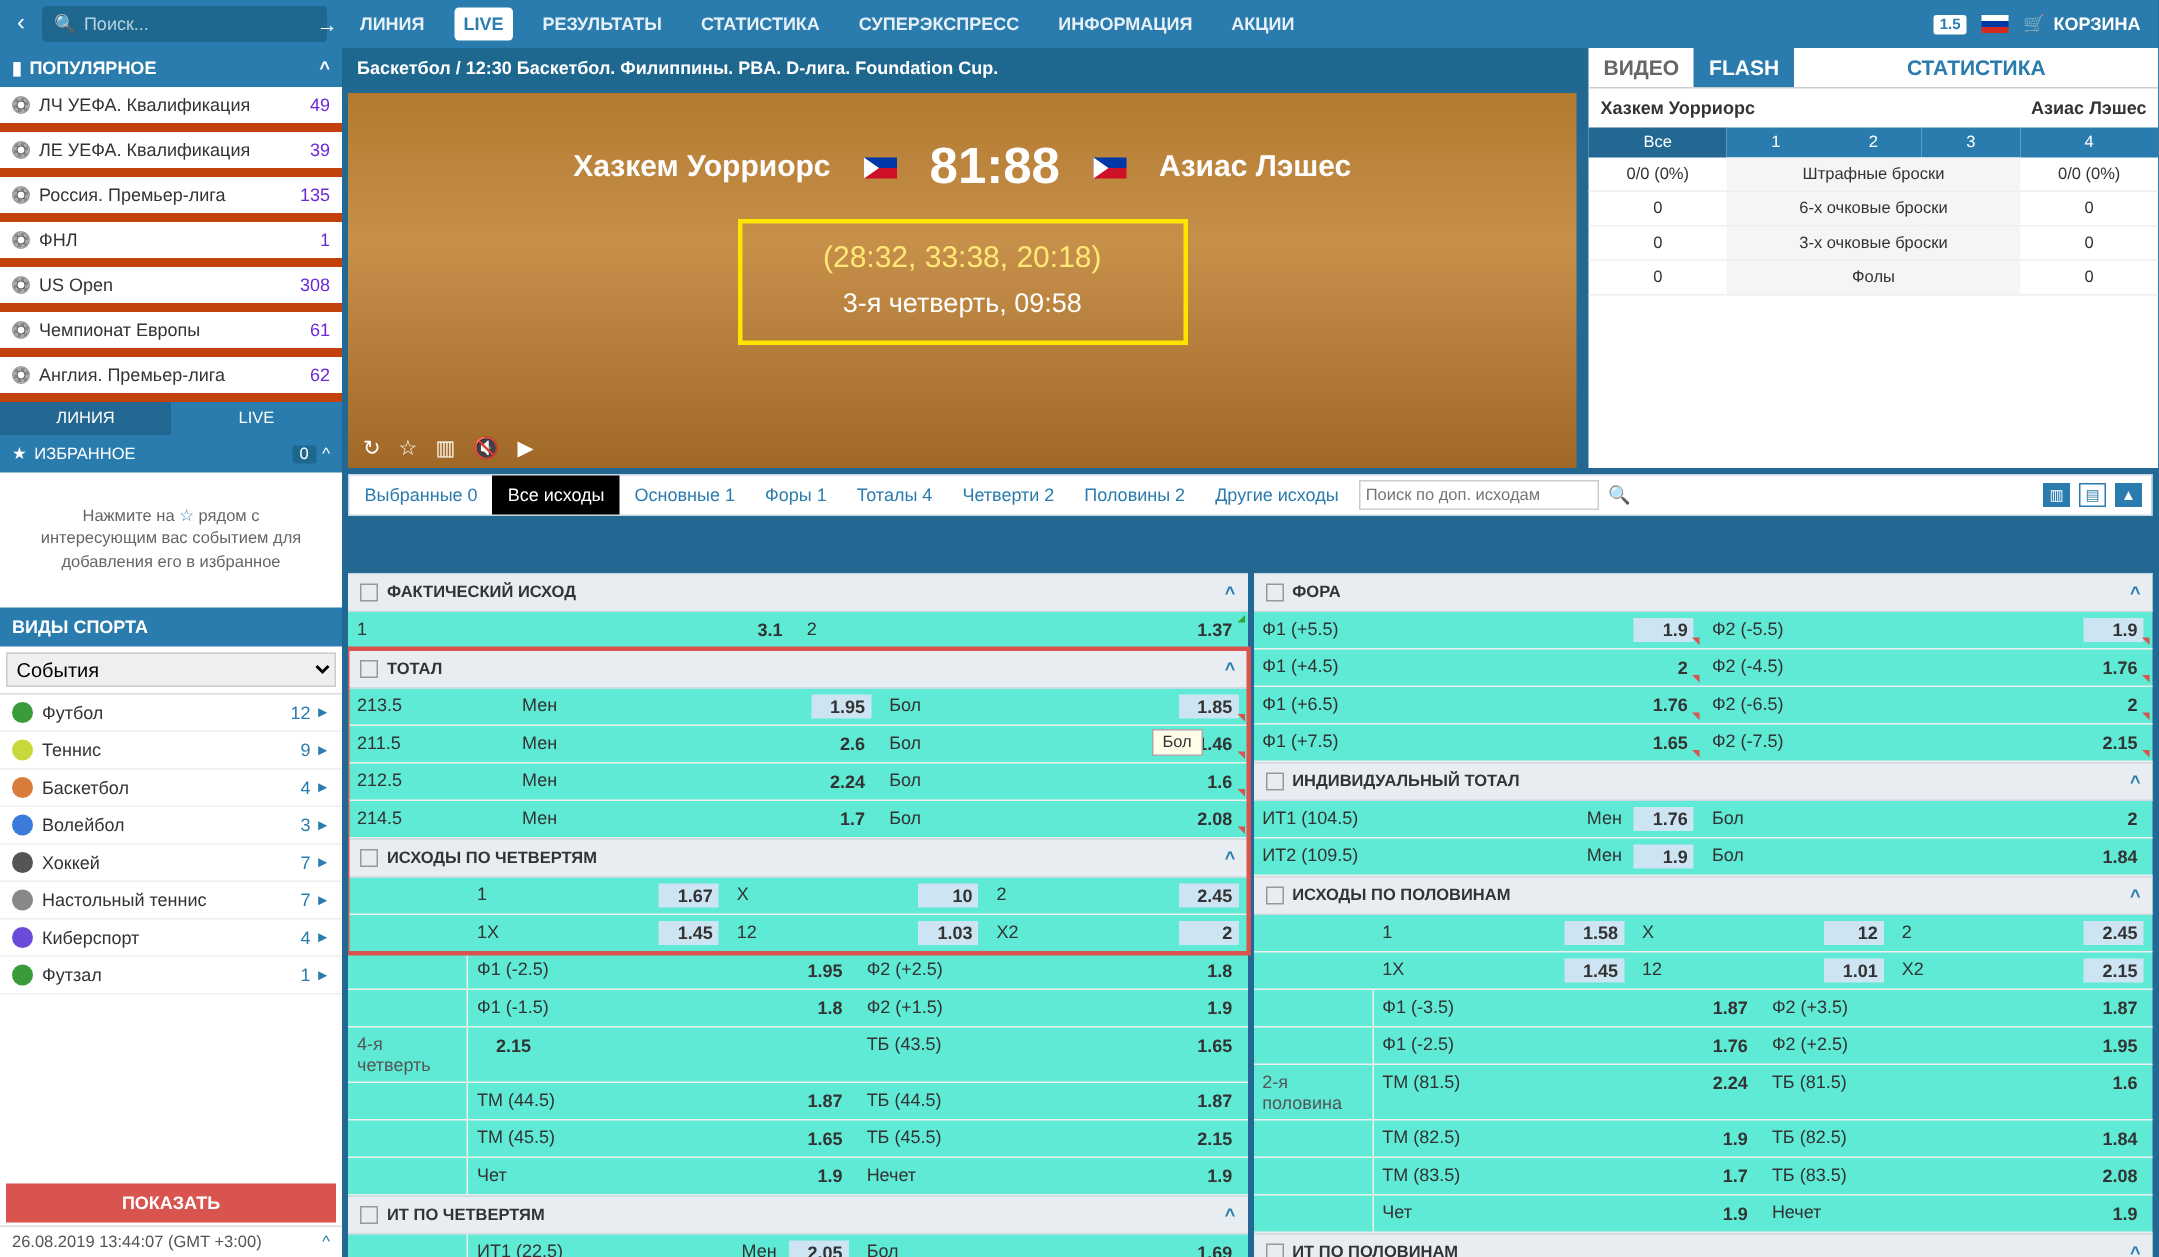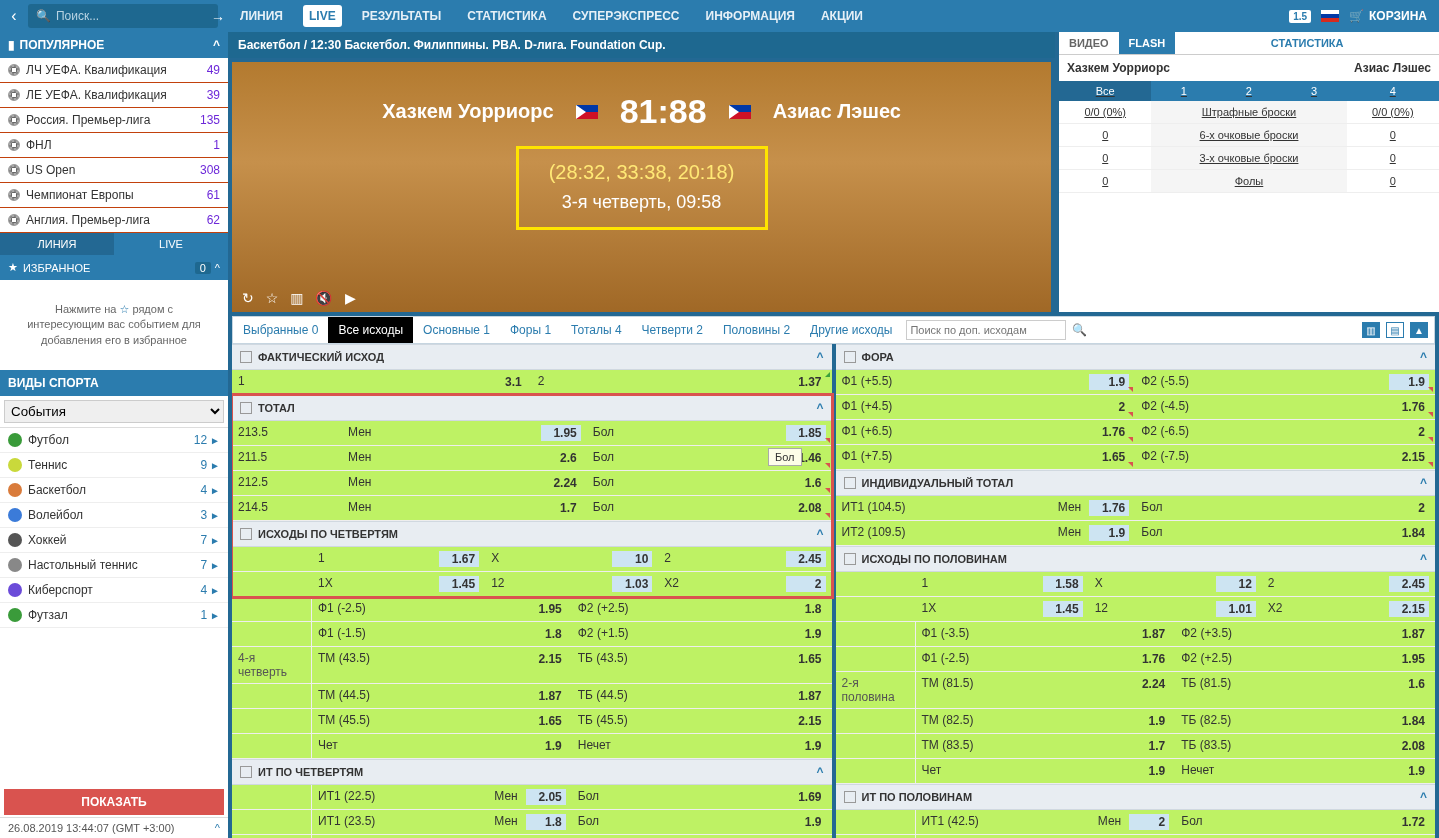--- a/index.html
+++ b/index.html
@@ -23,21 +23,21 @@
 
 
 .layout{display:flex;height:calc(838px - 32px);}
 .sidebar{width:228px;background:#fff;display:flex;flex-direction:column;}
 .main{flex:1;display:flex;flex-direction:column;overflow:hidden;background:#236893;}
 .rightcol{width:380px;background:#fff;display:flex;flex-direction:column;margin-left:4px;}
 
 
 .side-hdr{background:#2b7cae;color:#fff;padding:6px 8px;display:flex;align-items:center;font-weight:bold;}
 .side-hdr .chev{margin-left:auto;}
-.side-list .item{display:flex;align-items:center;padding:5px 8px;border-bottom:1px solid #c2410c;cursor:pointer;}
+.side-list .item{display:flex;align-items:center;padding:5px 8px;border-bottom:6px solid #c2410c;cursor:pointer;}
 .side-list .item .dot{width:12px;height:12px;border-radius:50%;background:radial-gradient(circle,#fff 30%,#666 35% 40%,transparent 45%),
   repeating-conic-gradient(#888 0 30deg,#aaa 30deg 60deg);border:1px solid #999;margin-right:6px;}
 .side-list .item .cnt{margin-left:auto;color:#6d28d9;}
 .side-tabs{display:flex;}
 .side-tabs .t{flex:1;text-align:center;padding:5px;background:#2b7cae;color:#fff;cursor:pointer;font-size:11px;}
 .side-tabs .t.active{background:#236893;}
 .fav-hdr{background:#2b7cae;color:#fff;padding:6px 8px;display:flex;align-items:center;font-size:11px;}
 .fav-hdr .star{margin-right:5px;}
 .fav-hdr .zero{margin-left:auto;background:#1e6890;padding:0 5px;border-radius:2px;}
 .fav-empty{padding:22px;text-align:center;color:#666;font-size:11px;line-height:1.4;}
@@ -56,50 +56,50 @@
 
 .crumb{background:#1e6890;color:#fff;padding:6px 10px;font-size:12px;font-weight:bold;}
 
 
 .scoreboard{background:linear-gradient(#b37a2f,#c6904b 40%,#a06826);height:250px;position:relative;color:#fff;margin:4px 4px 0 4px;}
 .sb-center{display:flex;align-items:center;justify-content:center;gap:22px;padding-top:30px;}
 .sb-team{font-size:20px;font-weight:bold;}
 .sb-score{font-size:34px;font-weight:bold;}
 .flag-ph{width:22px;height:14px;display:inline-block;background:linear-gradient(#0038a8 50%,#ce1126 50%);position:relative;}
 .flag-ph::before{content:'';position:absolute;left:0;top:0;border-top:7px solid transparent;border-bottom:7px solid transparent;border-left:10px solid #fff;}
-.sb-box{border:3px solid #ffe400;margin:15px auto 0;width:252px;text-align:center;padding:12px 8px 14px;}
+.sb-box{border:3px solid #ffe400;margin:15px auto 0;width:300px;text-align:center;padding:12px 8px 14px;}
 .sb-sets{font-size:20px;color:#ffe875;}
 .sb-qt{font-size:18px;margin-top:8px;color:#fff;}
 .sb-ctrls{position:absolute;bottom:6px;left:10px;display:flex;gap:12px;font-size:14px;}
 .sb-ctrls span{cursor:pointer;}
 
 
 .rc-tabs{display:flex;border-bottom:1px solid #ccc;}
-.rc-tabs .rt{flex:0 0 auto;padding:5px 10px;cursor:pointer;font-size:11px;font-weight:bold;color:#666;}
+.rc-tabs .rt{flex:0 0 auto;padding:5px 10px;cursor:pointer;font-size:14px;font-weight:bold;color:#666;}
 .rc-tabs .rt.flash{background:#2b7cae;color:#fff;}
 .rc-tabs .rt.stat{margin-left:auto;color:#2b7cae;flex:1;text-align:center;}
 .rc-scorehdr{display:flex;justify-content:space-between;padding:6px 8px;font-weight:bold;font-size:12px;}
-.stat-tbl{width:100%;border-collapse:collapse;font-size:11px;text-decoration:underline;}
+.stat-tbl{width:100%;border-collapse:collapse;font-size:11px;}
 .stat-tbl th{background:#2b7cae;color:#fff;padding:4px;font-weight:normal;}
 .stat-tbl th.all{background:#236893;}
 .stat-tbl td{padding:5px;text-align:center;border-bottom:1px solid #eee;}
 .stat-tbl td.lbl{background:#f5f5f5;}
 
 
 .mkt-row{background:#fff;margin:4px 4px 0 4px;display:flex;align-items:center;border:1px solid #c6d5e0;}
 .mkt-row .mt{padding:6px 10px;cursor:pointer;font-size:12px;color:#2b7cae;}
 .mkt-row .mt.active{background:#000000;color:#fff;}
 .mkt-search{margin-left:4px;border:1px solid #ccc;padding:3px;font-size:11px;width:160px;}
 .mkt-icons{margin-left:auto;display:flex;gap:6px;padding-right:6px;color:#2b7cae;}
 .mkt-icons span{border:1px solid #2b7cae;width:18px;height:16px;display:flex;align-items:center;justify-content:center;font-size:10px;cursor:pointer;}
 .mkt-icons span.active{background:#2b7cae;color:#fff;}
 
 
 .markets{display:flex;gap:4px;margin:0 4px;flex:1;overflow:auto;background:#236893;}
-.mcol{flex:1;background:#bef264;}
+.mcol{flex:1;background:#5eead4;margin-top:38px;}
 .mhdr{background:#e8edf2;padding:5px 8px;font-weight:bold;font-size:11px;display:flex;align-items:center;border-bottom:1px solid #d0d8e0;border-top:1px solid #d0d8e0;}
 .mhdr .cb{width:12px;height:12px;border:1px solid #999;margin-right:6px;}
 .mhdr .col{margin-left:auto;color:#2b7cae;font-size:12px;cursor:pointer;}
 .mrow{display:flex;border-bottom:1px solid #eee;font-size:12px;}
 .mcell{flex:1;display:flex;padding:4px 6px;position:relative;}
 .mcell .lbl{flex:1;color:#333;}
 .mcell .odd{font-weight:bold;min-width:40px;text-align:right;padding:1px 4px;}
 .mcell .odd.hi{background:#cde4f2;}
 .mcell .tri{position:absolute;width:0;height:0;}
 .mcell .tri.up{right:2px;top:2px;border-left:5px solid transparent;border-bottom:5px solid #3ba23b;}
@@ -487,21 +487,20 @@
               <span class="odd">1.8</span>
             </div>
             <div class="mcell">
               <span class="lbl">Ф2 (+1.5)</span>
               <span class="odd">1.9</span>
             </div>
           </div>
           <div class="mrow withlabel">
             <div class="rowlabel">4-я четверть</div>
             <div class="mcell">
-              <span class="lbl">ТМ (43.5)</span>
               <span class="odd">2.15</span>
             </div>
             <div class="mcell">
               <span class="lbl">ТБ (43.5)</span>
               <span class="odd">1.65</span>
             </div>
           </div>
           <div class="mrow withlabel">
             <div class="rowlabel"></div>
             <div class="mcell">

